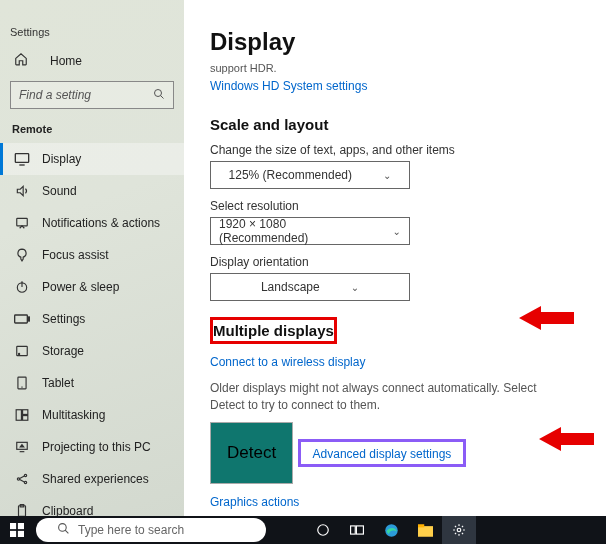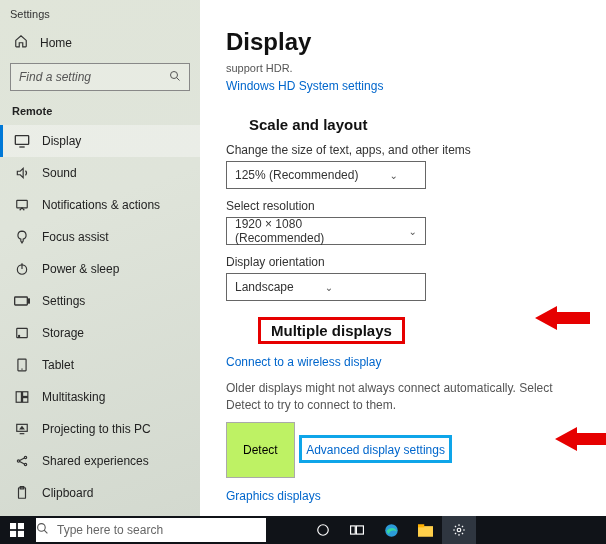--- a/index.html
+++ b/index.html
@@ -1,48 +1,48 @@
 <!DOCTYPE html>
 <html><head>
 <meta charset="utf-8">
 <style>
   * { box-sizing: border-box; margin: 0; padding: 0; font-family: "Segoe UI", sans-serif; }
   body { width: 606px; height: 544px; overflow: hidden; background: #fff; position: relative; }
   .app { display: flex; width: 100%; height: 516px; }
-  .sidebar { width: 200px; background: linear-gradient(160deg, #e0e5d9 0%, #dfe4da 40%, #d3d9cf 100%); padding-top: 6px; position: relative; }
+  .sidebar { width: 184px; background: linear-gradient(160deg, #e0e5d9 0%, #dfe4da 40%, #d3d9cf 100%); padding-top: 24px; position: relative; }
   .app-title { font-size: 11px; color: #333; padding: 2px 10px 8px; }
-  .home-row { display: flex; align-items: center; gap: 12px; padding: 6px 10px 8px 14px; font-size: 12px; color: #222; cursor: default; }
+  .home-row { display: flex; align-items: center; gap: 22px; padding: 6px 10px 8px 14px; font-size: 12px; color: #222; cursor: default; }
   .search-box { margin: 4px 10px 12px; height: 28px; border: 1px solid #888; background: rgba(255,255,255,0.25); display: flex; align-items: center; padding: 0 8px; font-size: 12px; color: #555; justify-content: space-between; font-style: italic; }
   .section-label { font-size: 11px; font-weight: 600; padding: 2px 12px 8px; color: #222; }
   .nav { list-style: none; }
   .nav li { display: flex; align-items: center; gap: 12px; padding: 8px 14px; font-size: 12px; color: #222; cursor: default; }
   .nav li.active { background: rgba(255,255,255,0.35); position: relative; }
   .nav li.active::before { content: ""; position: absolute; left: 0; top: 0; bottom: 0; width: 3px; background: #0078d7; }
   .nav .ic { width: 16px; height: 16px; display: inline-flex; align-items: center; justify-content: center; color: #333; flex-shrink: 0; }
   .main { flex: 1; padding: 28px 8px 8px 26px; overflow: hidden; position: relative; }
   h1 { font-size: 24px; font-weight: 600; margin-bottom: 6px; color: #111; }
   .sub { font-size: 11px; color: #555; margin-bottom: 2px; }
   .link { font-size: 12px; color: #0066cc; cursor: pointer; display: inline-block; }
-  h2 { font-size: 15px; font-weight: 600; margin-top: 22px; margin-bottom: 10px; color: #111; margin-left: 23px; }
+  h2 { font-size: 15px; font-weight: 600; margin-top: 22px; margin-bottom: 10px; color: #111; }
   .field-label { font-size: 12px; color: #333; margin-top: 10px; margin-bottom: 4px; }
-  .select { width: 200px; height: 28px; border: 1px solid #666; background: #fff; display: flex; align-items: center; justify-content: flex-start; padding: 0 8px; font-size: 12px; color: #333; gap: 31px; }
+  .select { width: 200px; height: 28px; border: 1px solid #666; background: #fff; display: flex; align-items: center; justify-content: center; padding: 0 8px; font-size: 12px; color: #333; gap: 31px; }
   .select .chev { font-size: 10px; color: #555; }
   .link-spaced { margin-top: 10px; margin-bottom: 4px; }
-  .boxed { border: 3px solid #e60000; display: inline-block; padding: 2px 10px; margin-left: 32px; }
+  .boxed { border: 3px solid #e60000; display: inline-block; padding: 2px 0; }
   .boxed.h2wrap { margin-top: 16px; }
   .boxed h2 { margin: 0; }
   .desc { font-size: 12px; color: #555; margin-top: 10px; line-height: 1.4; max-width: 340px; }
-  .btn { display: inline-block; background: #bef264; border: 1px solid #aaa; font-size: 12px; padding: 20px 16px; margin-top: 8px; cursor: pointer; }
+  .btn { display: inline-block; background: #0f766e; border: 1px solid #aaa; font-size: 17px; padding: 20px 16px; margin-top: 8px; cursor: pointer; }
   .arrow { position: absolute; pointer-events: none; }
   .arrow svg { display: block; }
-  .boxed-link { border: 3px solid #0ea5e9; padding: 2px 4px; display: inline-block; margin-top: 14px; }
+  .boxed-link { border: 3px solid #8b5cf6; padding: 2px 12px; display: inline-block; margin-top: 14px; }
   .boxed-link .link { font-size: 12px; }
   .taskbar { position: absolute; left: 0; bottom: 0; width: 100%; height: 28px; background: #101318; display: flex; align-items: center; }
   .start { width: 34px; height: 28px; display: flex; align-items: center; justify-content: center; }
-  .searchbar { background: #fff; height: 24px; width: 230px; border-radius: 0; display: flex; align-items: center; padding: 0 0; gap: 8px; font-size: 12px; color: #666; margin-left: 2px; }
+  .searchbar { background: #fff; height: 24px; width: 230px; border-radius: 12px; display: flex; align-items: center; padding: 0 21px; gap: 8px; font-size: 12px; color: #666; margin-left: 2px; }
   .tb-icons { display: flex; align-items: center; height: 100%; margin-left: 40px; gap: 0; }
   .tb-icons .tbi { width: 34px; height: 28px; display: flex; align-items: center; justify-content: center; color: #fff; }
 </style>
 </head>
 <body>
 
 <div class="app">
   <aside class="sidebar">
     <div class="app-title">Settings</div>
     <div class="home-row">
@@ -231,21 +231,21 @@
     <div class="boxed-link">
       <span class="link">Advanced display settings</span>
     </div>
     <div class="arrow" style="left:355px; top:424px;">
       <svg width="55" height="30" viewBox="0 0 55 30">
           <polygon points="0,15 22,3 22,9 55,9 55,21 22,21 22,27" fill="#e60000"></polygon>
         </svg>
     </div>
 
     <div style="margin-top:8px;">
-      <span class="link">Graphics displays</span>
+      <span class="link">Graphics actions</span>
     </div>
   </main>
 </div>
 
 <div class="taskbar">
   <div class="start">
     <svg width="14" height="14" viewBox="0 0 16 16">
         <rect x="0" y="0" width="7" height="7" fill="#fff"></rect>
         <rect x="9" y="0" width="7" height="7" fill="#fff"></rect>
         <rect x="0" y="9" width="7" height="7" fill="#fff"></rect>

